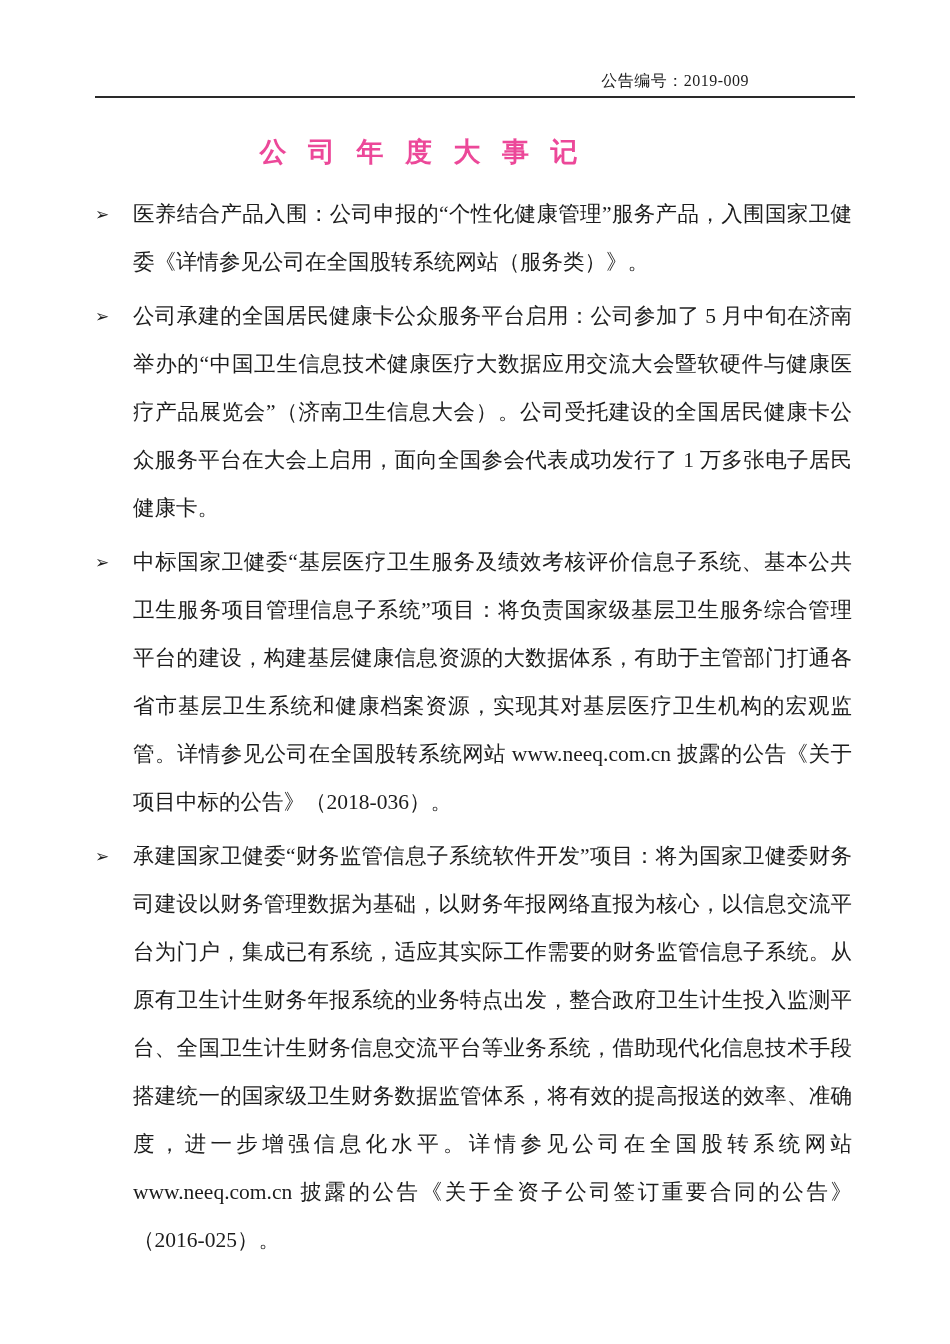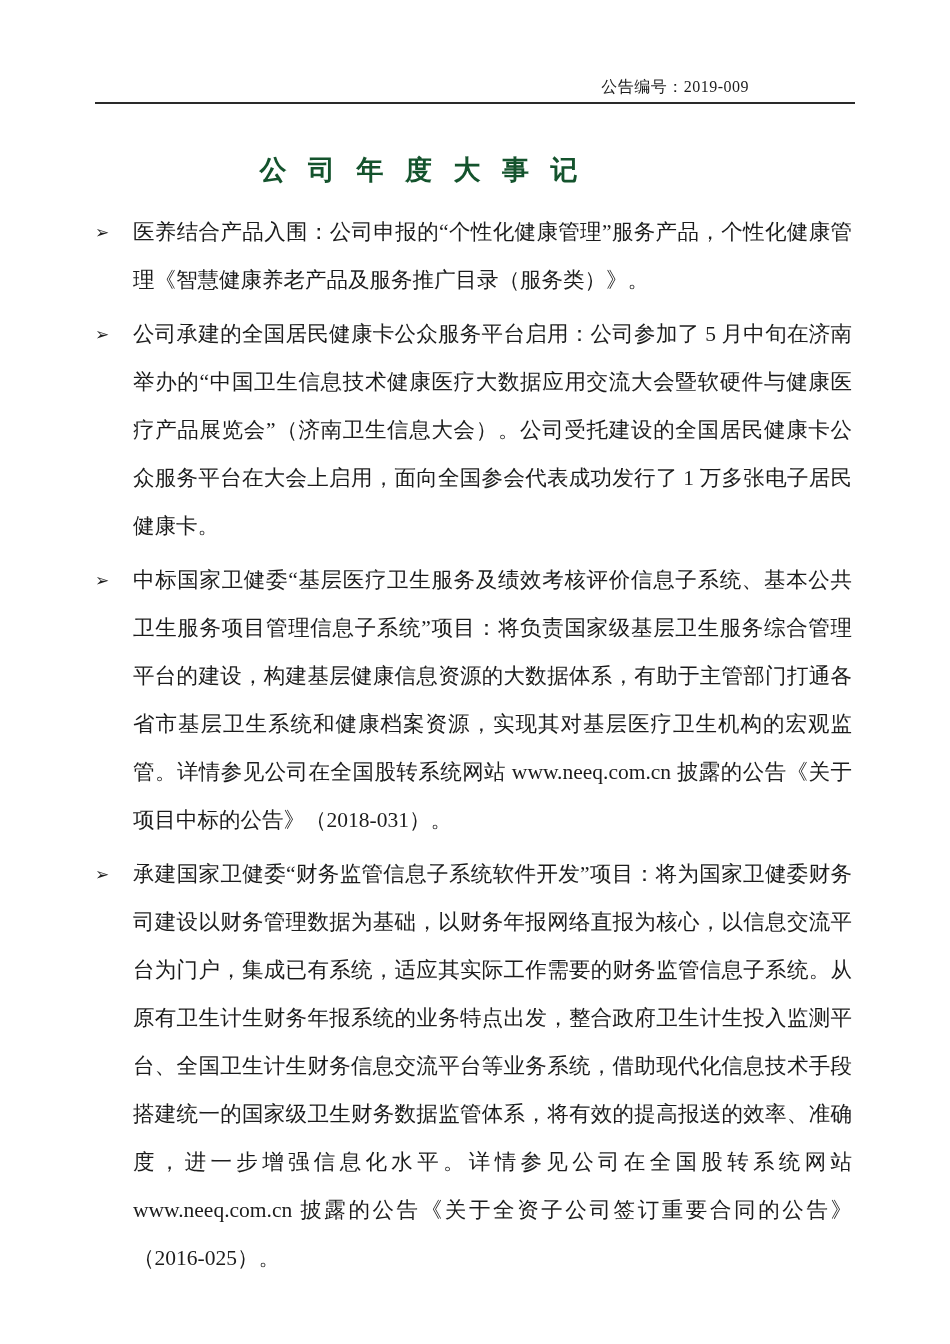--- a/index.html
+++ b/index.html
@@ -8,45 +8,45 @@
     width: 950px;
     height: 1344px;
     font-family: "Liberation Serif", "DejaVu Serif", serif;
     color: #1c1c1c;
     overflow: hidden;
   }
   .page {
     width: 844px;
     height: 1344px;
     background: #ffffff;
-    padding: 12px 95px 0 95px;
+    padding: 6px 95px 0 95px;
     position: relative;
   }
   .doc-header {
     padding-top: 64px;
     text-align: right;
     font-size: 16px;
     line-height: 22px;
     color: #1c1c1c;
     letter-spacing: 0.5px;
   }
   .header-rule {
     border: none;
     border-bottom: 2px solid #2a2a2a;
     margin-top: 4px;
     width: 760px;
   }
   .doc-title {
-    margin-top: 48px;
+    margin-top: 36px;
     text-align: center;
     font-family: "Liberation Sans", "DejaVu Sans", sans-serif;
     font-weight: 700;
     font-size: 27px;
     letter-spacing: 7px;
-    color: #14532d;
+    color: #ec4899;
     white-space: nowrap;
   }
   .bullet-list {
     margin-top: 20px;
     width: 757px;
   }
   .bullet-item {
     display: flex;
     align-items: flex-start;
     margin-bottom: 6px;
@@ -77,31 +77,31 @@
     <span>公告编号：2019-009</span>
   </div>
 
   <hr class="header-rule">
 
   <h1 class="doc-title">公 司 年 度 大 事 记</h1>
 
   <div class="bullet-list">
     <div class="bullet-item">
       <span class="bullet-marker">➢</span>
-      <div class="bullet-text">医养结合产品入围：公司申报的“个性化健康管理”服务产品，个性化健康管理《智慧健康养老产品及服务推广目录（服务类）》。</div>
+      <div class="bullet-text">医养结合产品入围：公司申报的“个性化健康管理”服务产品，入围国家卫健委《详情参见公司在全国股转系统网站（服务类）》。</div>
     </div>
 
     <div class="bullet-item">
       <span class="bullet-marker">➢</span>
       <div class="bullet-text">公司承建的全国居民健康卡公众服务平台启用：公司参加了 5 月中旬在济南举办的“中国卫生信息技术健康医疗大数据应用交流大会暨软硬件与健康医疗产品展览会”（济南卫生信息大会）。公司受托建设的全国居民健康卡公众服务平台在大会上启用，面向全国参会代表成功发行了 1 万多张电子居民健康卡。</div>
     </div>
 
     <div class="bullet-item">
       <span class="bullet-marker">➢</span>
-      <div class="bullet-text">中标国家卫健委“基层医疗卫生服务及绩效考核评价信息子系统、基本公共卫生服务项目管理信息子系统”项目：将负责国家级基层卫生服务综合管理平台的建设，构建基层健康信息资源的大数据体系，有助于主管部门打通各省市基层卫生系统和健康档案资源，实现其对基层医疗卫生机构的宏观监管。详情参见公司在全国股转系统网站 www.neeq.com.cn 披露的公告《关于项目中标的公告》（2018-031）。</div>
+      <div class="bullet-text">中标国家卫健委“基层医疗卫生服务及绩效考核评价信息子系统、基本公共卫生服务项目管理信息子系统”项目：将负责国家级基层卫生服务综合管理平台的建设，构建基层健康信息资源的大数据体系，有助于主管部门打通各省市基层卫生系统和健康档案资源，实现其对基层医疗卫生机构的宏观监管。详情参见公司在全国股转系统网站 www.neeq.com.cn 披露的公告《关于项目中标的公告》（2018-036）。</div>
     </div>
 
     <div class="bullet-item">
       <span class="bullet-marker">➢</span>
       <div class="bullet-text">承建国家卫健委“财务监管信息子系统软件开发”项目：将为国家卫健委财务司建设以财务管理数据为基础，以财务年报网络直报为核心，以信息交流平台为门户，集成已有系统，适应其实际工作需要的财务监管信息子系统。从原有卫生计生财务年报系统的业务特点出发，整合政府卫生计生投入监测平台、全国卫生计生财务信息交流平台等业务系统，借助现代化信息技术手段搭建统一的国家级卫生财务数据监管体系，将有效的提高报送的效率、准确度，进一步增强信息化水平。详情参见公司在全国股转系统网站 www.neeq.com.cn 披露的公告《关于全资子公司签订重要合同的公告》（2016-025）。</div>
     </div>
   </div>
 
 </div>
 

